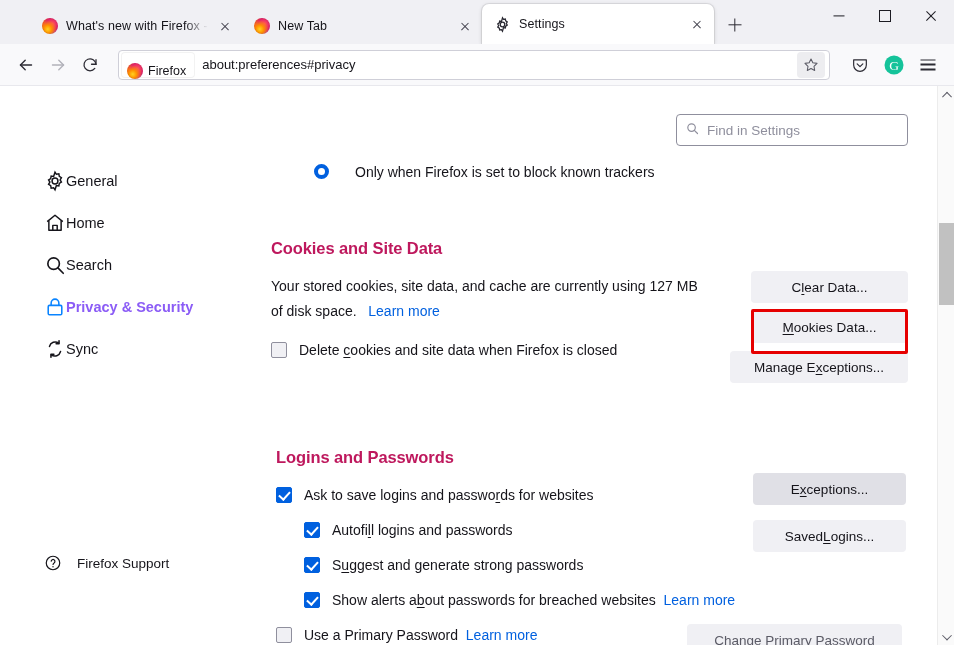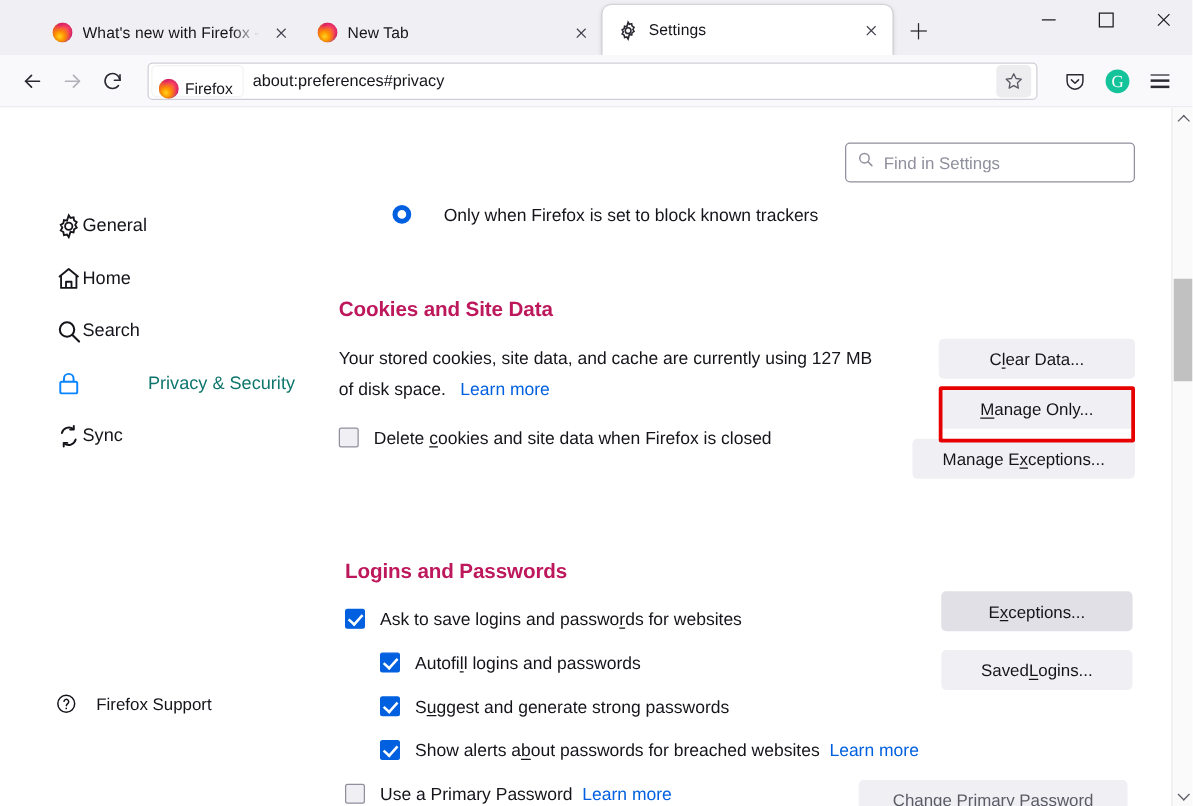--- a/index.html
+++ b/index.html
@@ -130,21 +130,21 @@
     position: absolute; top: 86px; left: 0; width: 954px; height: 559px;
     background: #ffffff; overflow: hidden;
   }
   .leftrail { position: absolute; left: 0; top: 0; width: 2px; height: 100%; }
 
   .sidebar { position: absolute; left: 36px; top: 74px; width: 200px; }
   .side-item {
     display: flex; align-items: center; height: 42px;
     font-size: 14.5px; color: #15141a; padding-left: 8px; border-radius: 4px;
   }
-  .side-item.active { color: #0f766e; font-weight: 400; justify-content: space-between; }
+  .side-item.active { color: #8b5cf6; font-weight: 700; }
   .side-icon { width: 22px; height: 22px; flex: none; position: relative; }
   .side-bottom { position: absolute; left: 36px; top: 458px; width: 210px; }
   .side-bottom .side-item { height: 38px; font-size: 13.5px; gap: 15px; }
   .side-bottom .side-icon { width: 18px; height: 18px; }
 
   .searchbox {
     position: absolute; left: 676px; top: 28px; width: 232px; height: 32px;
     border: 1px solid #8f8f9d; border-radius: 4px; background: #fff;
     display: flex; align-items: center; padding: 0 8px; gap: 7px;
   }
@@ -422,21 +422,21 @@
 
       <div class="btncol" style="left:485px; top:185px; width:157px;">
         <div class="btn">
             <span>C</span>
             <span class="u">l</span>
             <span>ear Data...</span>
           </div>
         <div class="btn">
             <span></span>
             <span class="u">M</span>
-            <span>anage Only...</span>
+            <span>ookies Data...</span>
           </div>
         <div class="btn" style="width:178px; margin-left:-21px;">
             <span>Manage E</span>
             <span class="u">x</span>
             <span>ceptions...</span>
           </div>
       </div>
 
       <div id="logins-section">
         <div class="sect-title">Logins and Passwords</div>

